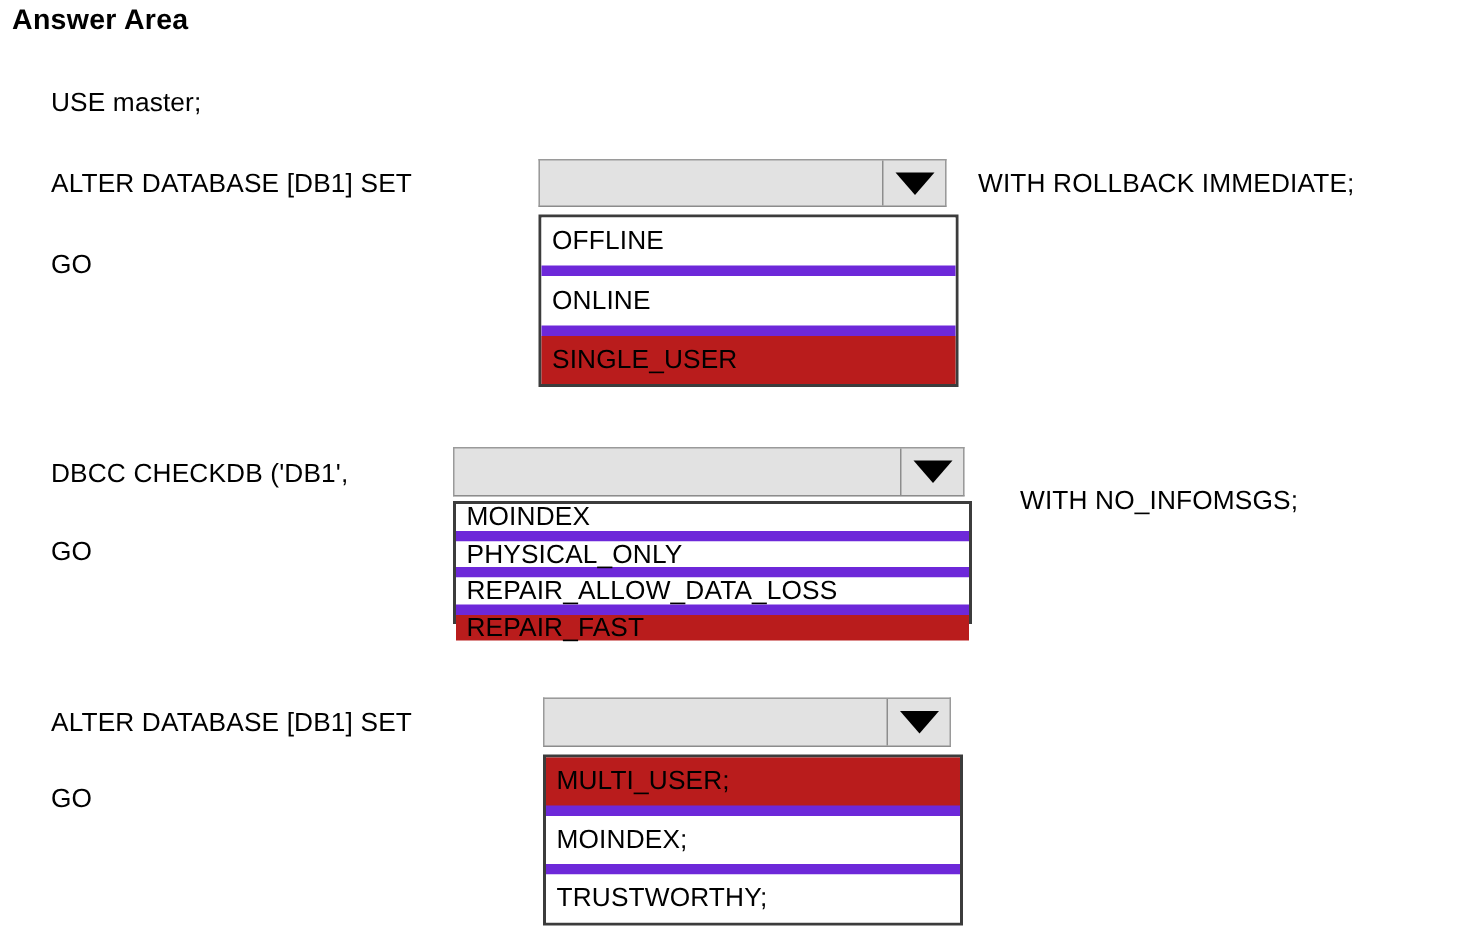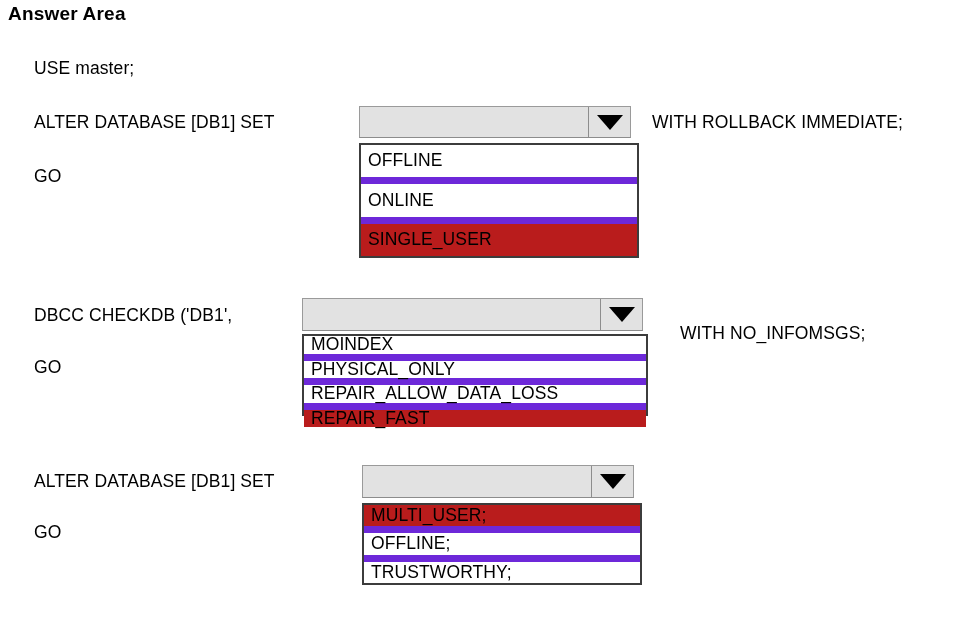--- a/index.html
+++ b/index.html
@@ -141,19 +141,19 @@
 
 <div class="abs code-text" style="left:34px; top:471px;">ALTER DATABASE [DB1] SET</div>
 
 <div class="abs combo" style="left:362px; top:465px; width:272px; height:33px;">
   <span class="combo-value"></span>
   <span class="combo-arrow-box">
     <span class="tri"></span>
   </span>
 </div>
 
-<div class="abs optlist" style="left:362px; top:503px; width:280px; height:82px;">
+<div class="abs optlist" style="left:362px; top:503px; width:280px; height:114px;">
   <div class="opt selected">MULTI_USER;</div>
-  <div class="opt">OFFLINE;</div>
+  <div class="opt">MOINDEX;</div>
   <div class="opt">TRUSTWORTHY;</div>
 </div>
 
 <div class="abs code-text" style="left:34px; top:522px;">GO</div>
 
 </body></html>

